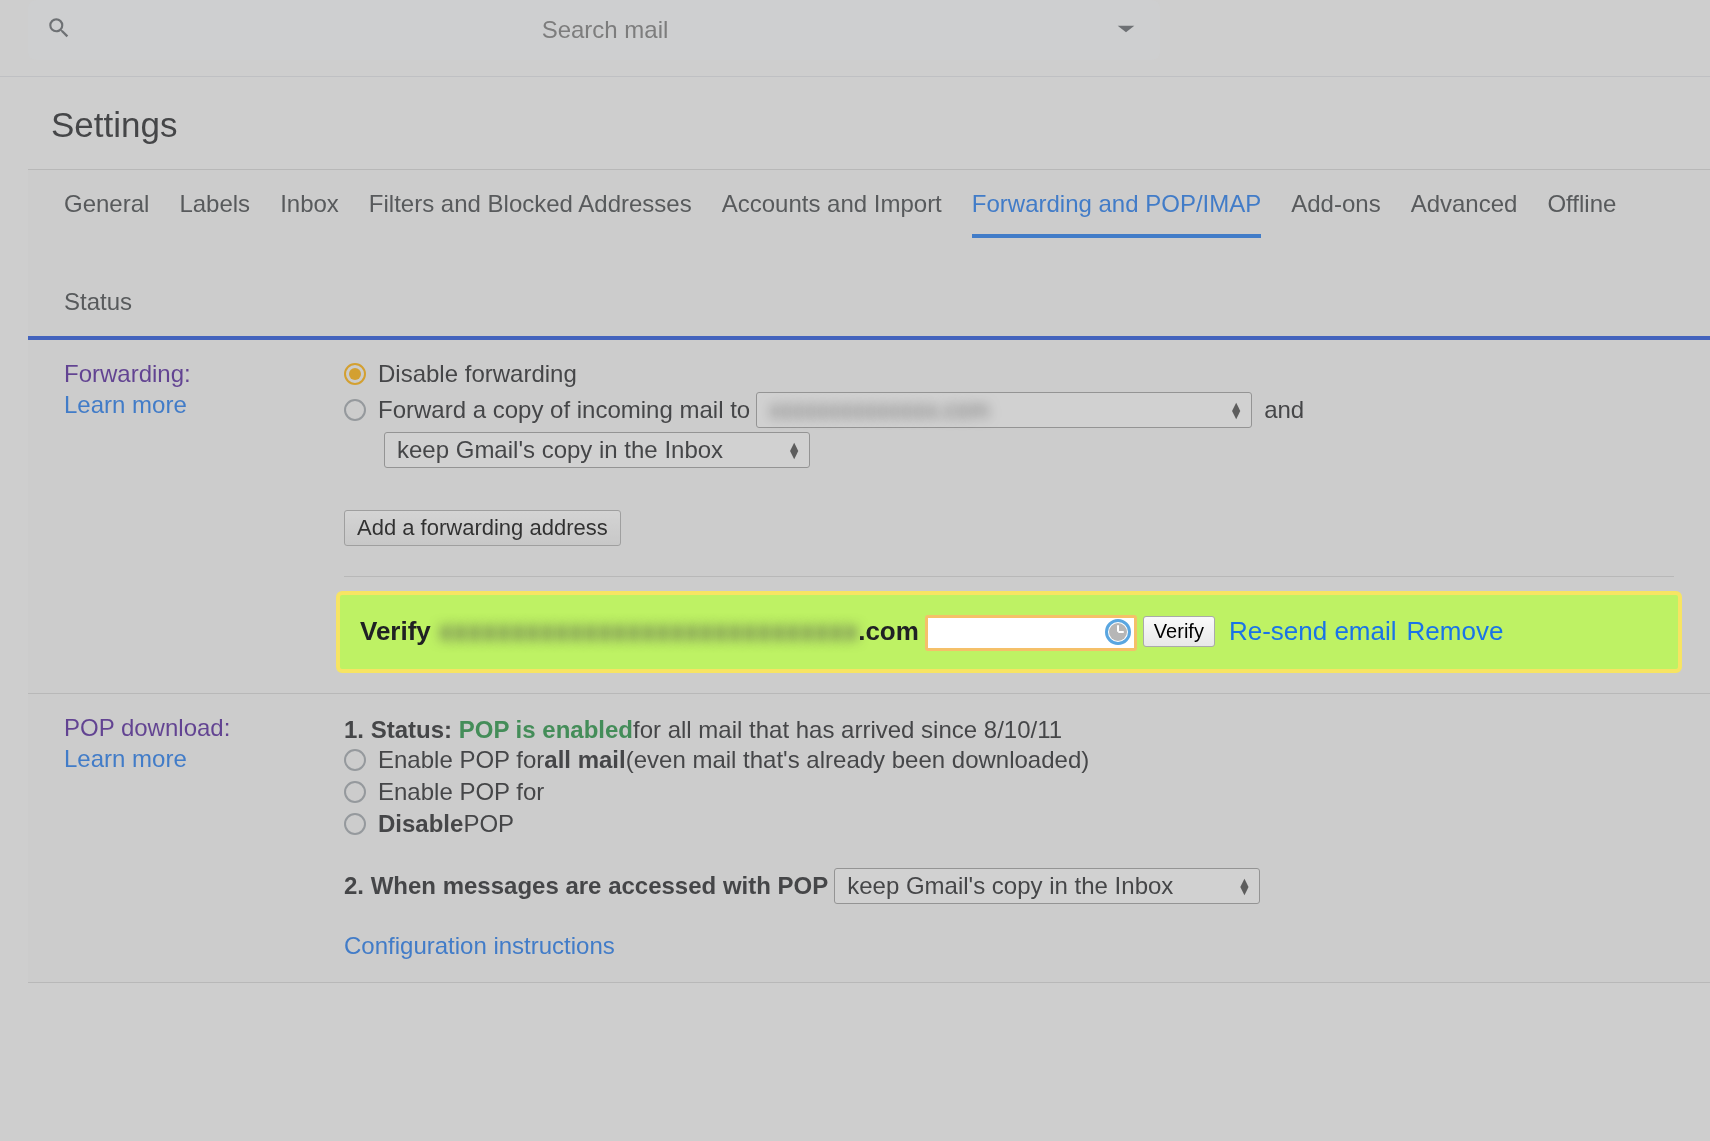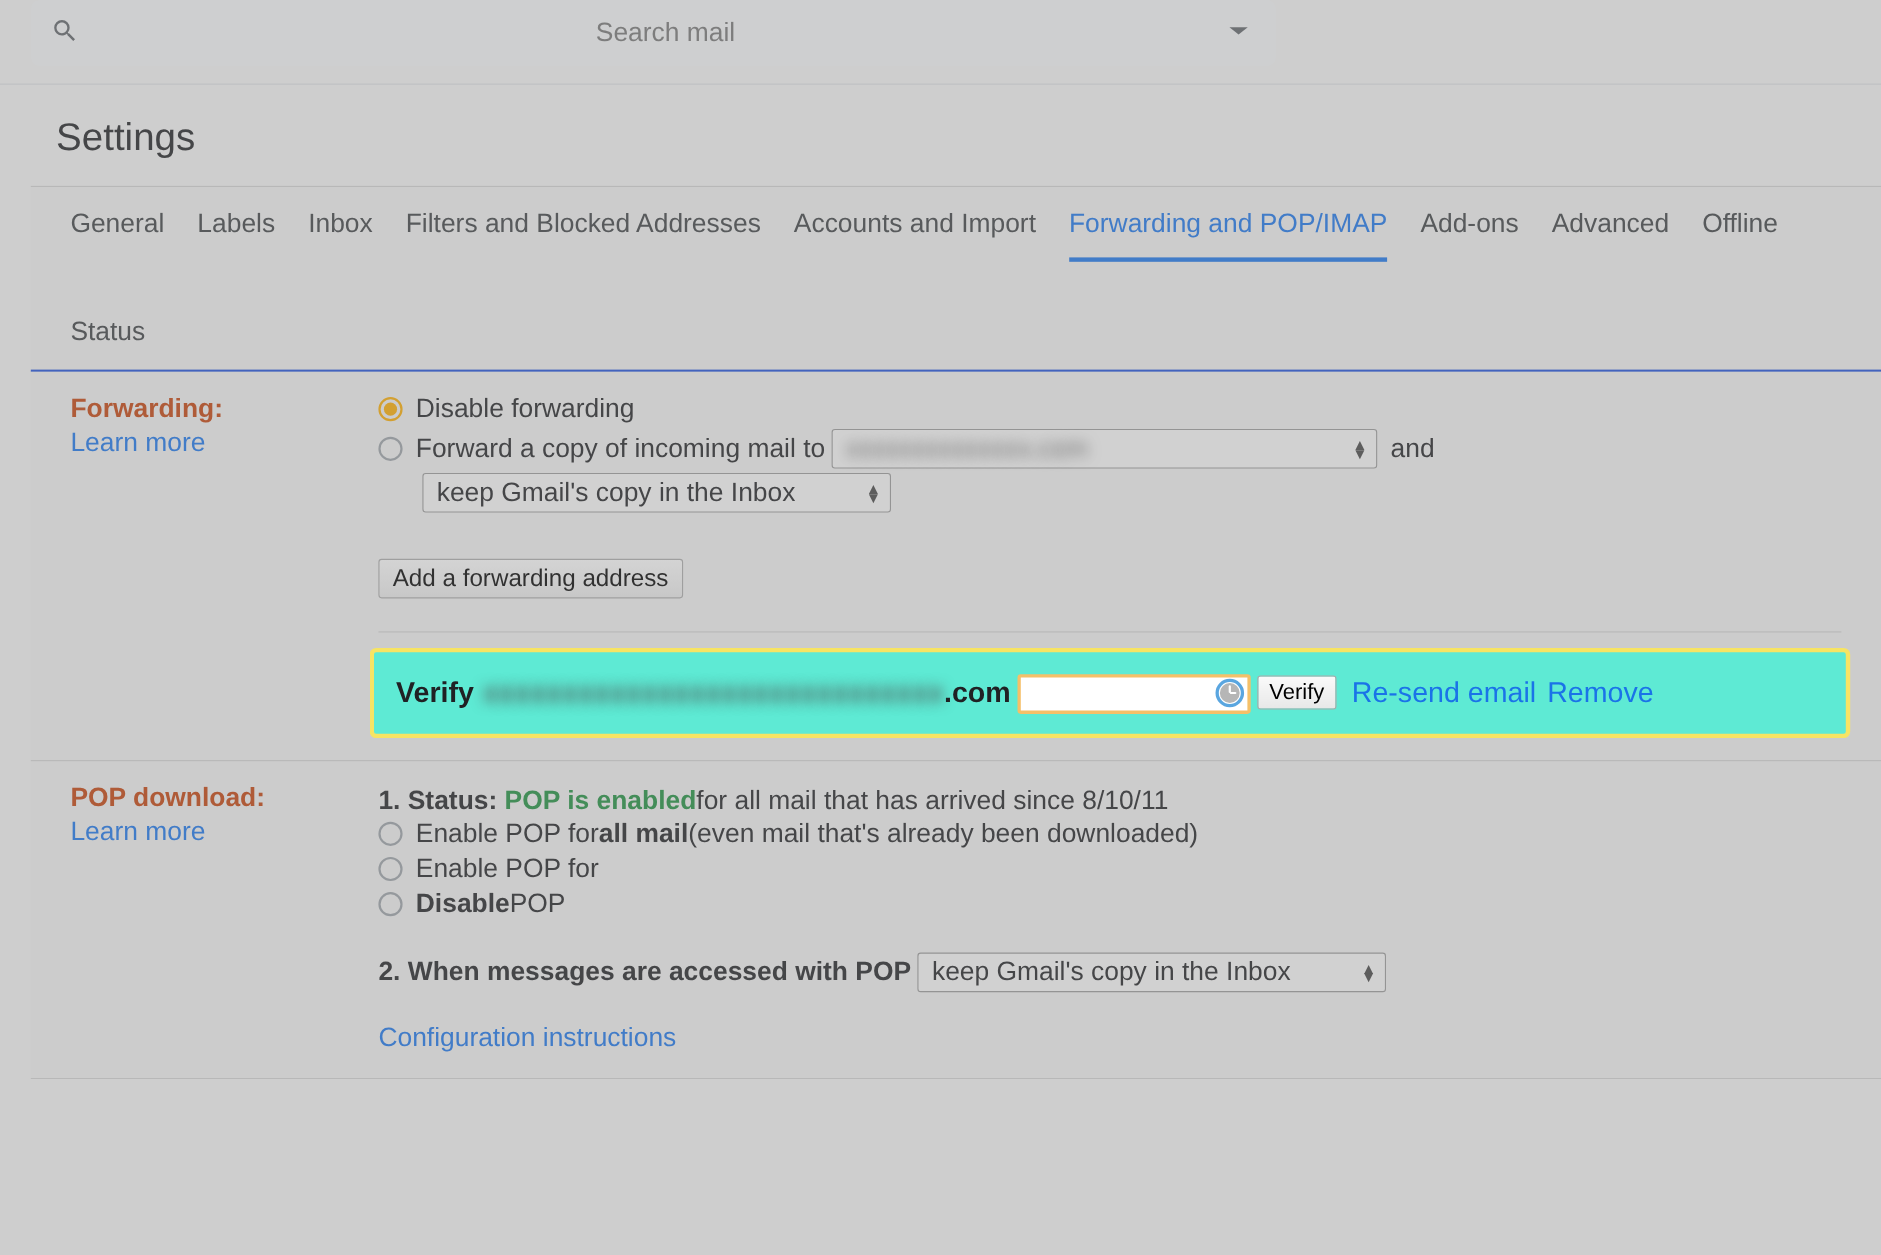--- a/index.html
+++ b/index.html
@@ -50,21 +50,21 @@
       margin-top: 16px;
     }
     .page-title {
       font-size: 35px;
       font-weight: 400;
       padding: 28px 0 24px 51px;
       color: #202124;
     }
     .tabs-container {
       border-top: 1px solid #cfcfcf;
-      border-bottom: 2px solid #1d4ed8;
+      border-bottom: 4px solid #1d4ed8;
       background: #eeeeee;
       margin-left: 28px;
       padding: 0 36px;
     }
     .tabs-row {
       display: flex;
       flex-wrap: wrap;
       gap: 30px;
       align-items: center;
     }
@@ -89,22 +89,22 @@
       align-items: flex-start;
       padding: 20px 36px 20px 36px;
       border-bottom: 1px solid #cfcfcf;
     }
     .section-label {
       width: 280px;
       flex-shrink: 0;
     }
     .section-label .label-title {
       font-size: 24px;
-      font-weight: bold;
-      color: #c2410c;
+      font-weight: normal;
+      color: #4c1d95;
     }
     .section-label .learn-more {
       font-size: 24px;
       color: #1a73e8;
       cursor: pointer;
       margin-top: 3px;
     }
     .section-content {
       flex: 1;
       font-size: 24px;
@@ -172,21 +172,21 @@
     }
     .divider-section {
       border-top: 1px solid #cfcfcf;
       margin-top: 30px;
       padding-top: 4px;
     }
     
     .highlight-box {
       position: relative;
       z-index: 10;
-      background: #5eead4;
+      background: #bef264;
       padding: 18px 20px;
       margin: 10px -8px 0 -8px;
       border: 4px solid #f7e463;
       border-radius: 6px;
       display: flex;
       align-items: center;
       font-size: 26px;
       flex-wrap: nowrap;
       white-space: nowrap;
     }

